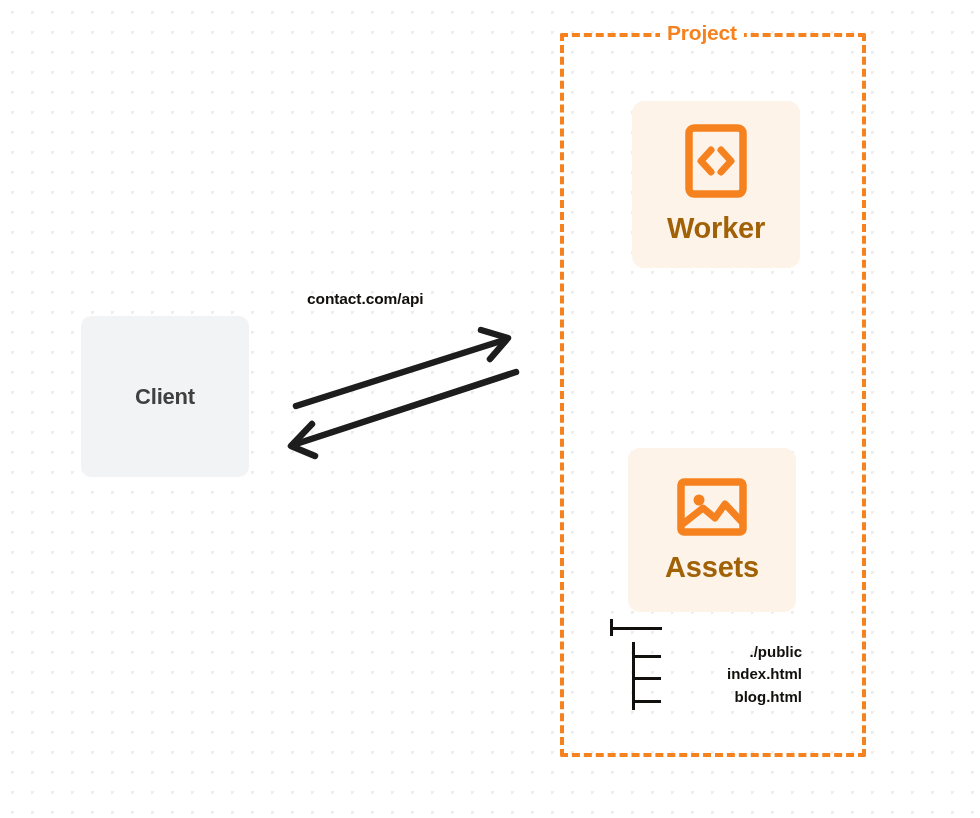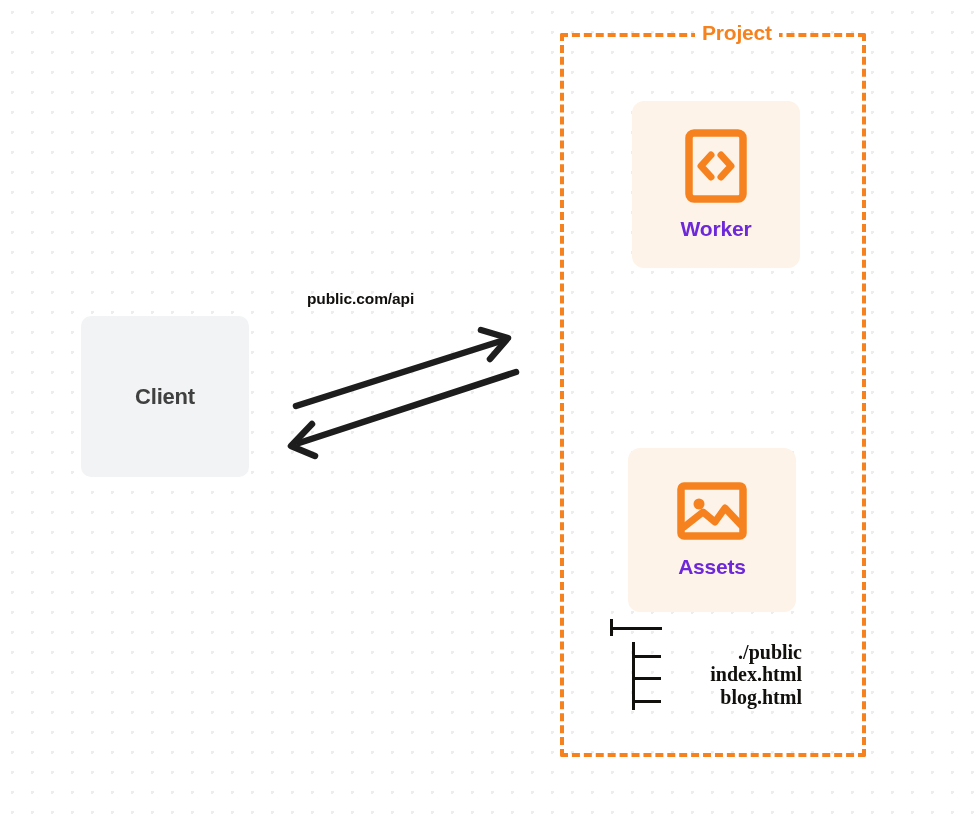--- a/index.html
+++ b/index.html
@@ -74,21 +74,20 @@
     position: absolute;
     left: 660px;
     top: 20px;
     padding: 0 7px;
     background: #ffffff;
     font-size: 21px;
     font-weight: bold;
     color: #f6821f;
     letter-spacing: -0.2px;
     line-height: 26px;
-    margin-left: 35px;
   }
 
   
   .service-card {
     position: absolute;
     background: #fdf3e9;
     border-radius: 12px;
     display: flex;
     flex-direction: column;
     align-items: center;
@@ -104,34 +103,34 @@
     left: 628px;
     top: 448px;
     width: 168px;
     height: 164px;
   }
   .service-card .card-icon {
     line-height: 0;
     margin-bottom: 14px;
   }
   .service-card .card-label {
-    font-size: 21px;
-    font-weight: bold;
-    color: #6d28d9;
+    font-size: 29px;
+    font-weight: bold;
+    color: #a16207;
     letter-spacing: -0.2px;
   }
 
   
   #file-tree {
     position: absolute;
     left: 604px;
     top: 618px;
     width: 198px;
-    font-family: Liberation Serif, serif;
-    font-size: 20px;
+    font-family: Liberation Sans, sans-serif;
+    font-size: 15px;
     font-weight: bold;
     color: #12100d;
     line-height: 22.5px;
   }
   #file-tree .tree-row {
     position: relative;
     text-align: right;
     height: 22.5px;
     white-space: pre;
   }
@@ -159,21 +158,21 @@
       <line x1="296" y1="406" x2="501" y2="341" stroke="#1d1d1d" stroke-width="6.5" stroke-linecap="round"></line>
       <polyline points="481,330 508,338 490,359" fill="none" stroke="#1d1d1d" stroke-width="6.5" stroke-linecap="round" stroke-linejoin="round"></polyline>
     </g>
 
     <g>
       <line x1="516" y1="372" x2="299" y2="443" stroke="#1d1d1d" stroke-width="6.5" stroke-linecap="round"></line>
       <polyline points="312,424 291,446 315,456" fill="none" stroke="#1d1d1d" stroke-width="6.5" stroke-linecap="round" stroke-linejoin="round"></polyline>
     </g>
   </svg>
 
-  <div id="request-label">public.com/api</div>
+  <div id="request-label">contact.com/api</div>
 
   <div id="project-container"></div>
   <div id="project-title">Project</div>
 
   <div id="worker-card" class="service-card">
     <span class="card-icon">
       <svg width="62" height="74" viewBox="0 0 62 74">
         <rect x="4" y="4" width="54" height="66" rx="5" ry="5" fill="none" stroke="#f6821f" stroke-width="7.5"></rect>
         <polyline points="26,26 16,37 26,48" fill="none" stroke="#f6821f" stroke-width="7" stroke-linecap="round" stroke-linejoin="round"></polyline>
         <polyline points="36,26 46,37 36,48" fill="none" stroke="#f6821f" stroke-width="7" stroke-linecap="round" stroke-linejoin="round"></polyline>

